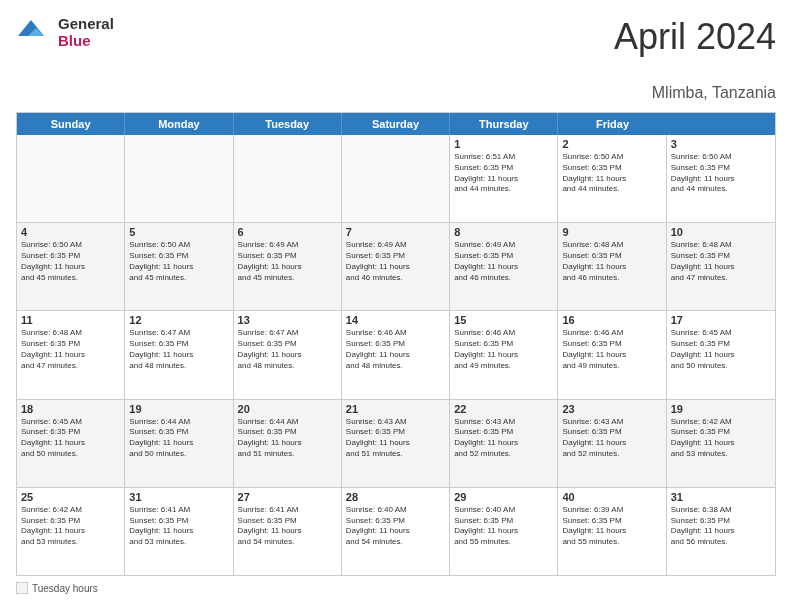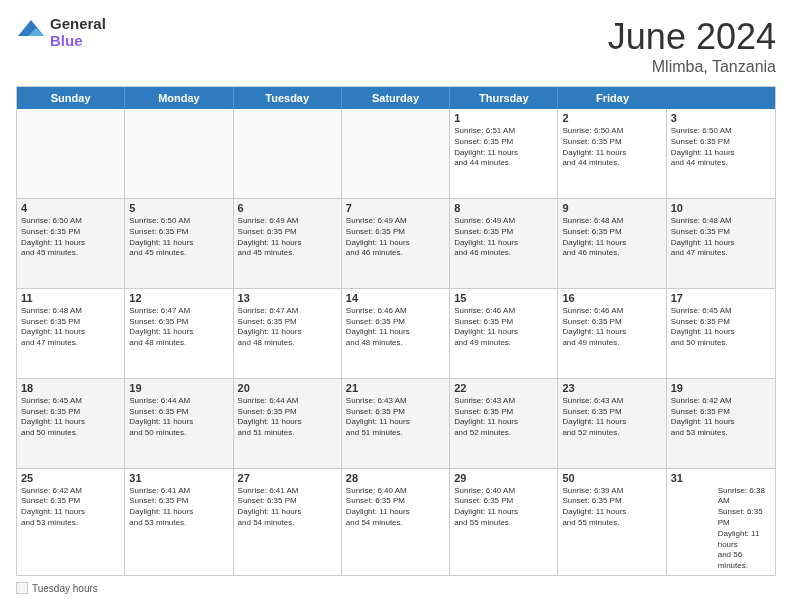--- a/index.html
+++ b/index.html
@@ -19,52 +19,53 @@
     }
     .header {
       display: flex;
       justify-content: space-between;
       align-items: flex-start;
       margin-bottom: 10px;
     }
     .logo {
       display: flex;
       align-items: center;
-      gap: 4px;
+      gap: 12px;
     }
     .logo-text {
       display: flex;
       flex-direction: column;
       line-height: 1.1;
     }
     .logo-general {
       font-size: 15px;
       font-weight: bold;
       color: #333;
     }
     .logo-blue {
       font-size: 15px;
       font-weight: bold;
-      color: #8b5cf6;
+      color: #be185d;
     }
     .logo-icon {
       width: 30px;
       height: 30px;
     }
     .title-area {
       text-align: right;
     }
     .month-title {
       font-size: 36px;
       font-weight: normal;
       color: #333;
     }
     .location-title {
       font-size: 16px;
       color: #555;
+      margin-top: 26px;
     }
     .calendar {
       flex: 1;
       display: flex;
       flex-direction: column;
       border: 1px solid #ccc;
     }
     .cal-header {
       display: grid;
       grid-template-columns: repeat(7, 1fr);
@@ -140,21 +141,21 @@
       <svg class="logo-icon" viewBox="0 0 30 30">
         <polygon points="15,2 28,18 2,18" fill="#2e7cbf"></polygon>
         <polygon points="20,10 28,18 12,18" fill="#5aade0"></polygon>
       </svg>
       <div class="logo-text">
         <span class="logo-general">General</span>
         <span class="logo-blue">Blue</span>
       </div>
     </div>
     <div class="title-area">
-      <div class="month-title">June 2024</div>
+      <div class="month-title">April 2024</div>
       <div class="location-title">Mlimba, Tanzania</div>
     </div>
   </div>
 
   <div class="calendar">
     <div class="cal-header">
     <div class="cal-header-cell">Sunday</div>
         <div class="cal-header-cell">Monday</div>
         <div class="cal-header-cell">Tuesday</div>
         <div class="cal-header-cell">Saturday</div>
@@ -372,29 +373,29 @@
 and 54 minutes.</div>
           </div>
           <div class="cal-cell">
             <div class="day-num">29</div>
             <div class="day-info" style="white-space: pre-line;">Sunrise: 6:40 AM
 Sunset: 6:35 PM
 Daylight: 11 hours
 and 55 minutes.</div>
           </div>
           <div class="cal-cell">
-            <div class="day-num">50</div>
+            <div class="day-num">40</div>
             <div class="day-info" style="white-space: pre-line;">Sunrise: 6:39 AM
 Sunset: 6:35 PM
 Daylight: 11 hours
 and 55 minutes.</div>
           </div>
           <div class="cal-cell">
             <div class="day-num">31</div>
-            <div class="day-info" style="white-space: pre-line; margin-left: 47px;">Sunrise: 6:38 AM
+            <div class="day-info" style="white-space: pre-line;">Sunrise: 6:38 AM
 Sunset: 6:35 PM
 Daylight: 11 hours
 and 56 minutes.</div>
           </div>
         </div>
       </div>
   </div>
 
   <div class="legend">
     <span class="legend-item">

